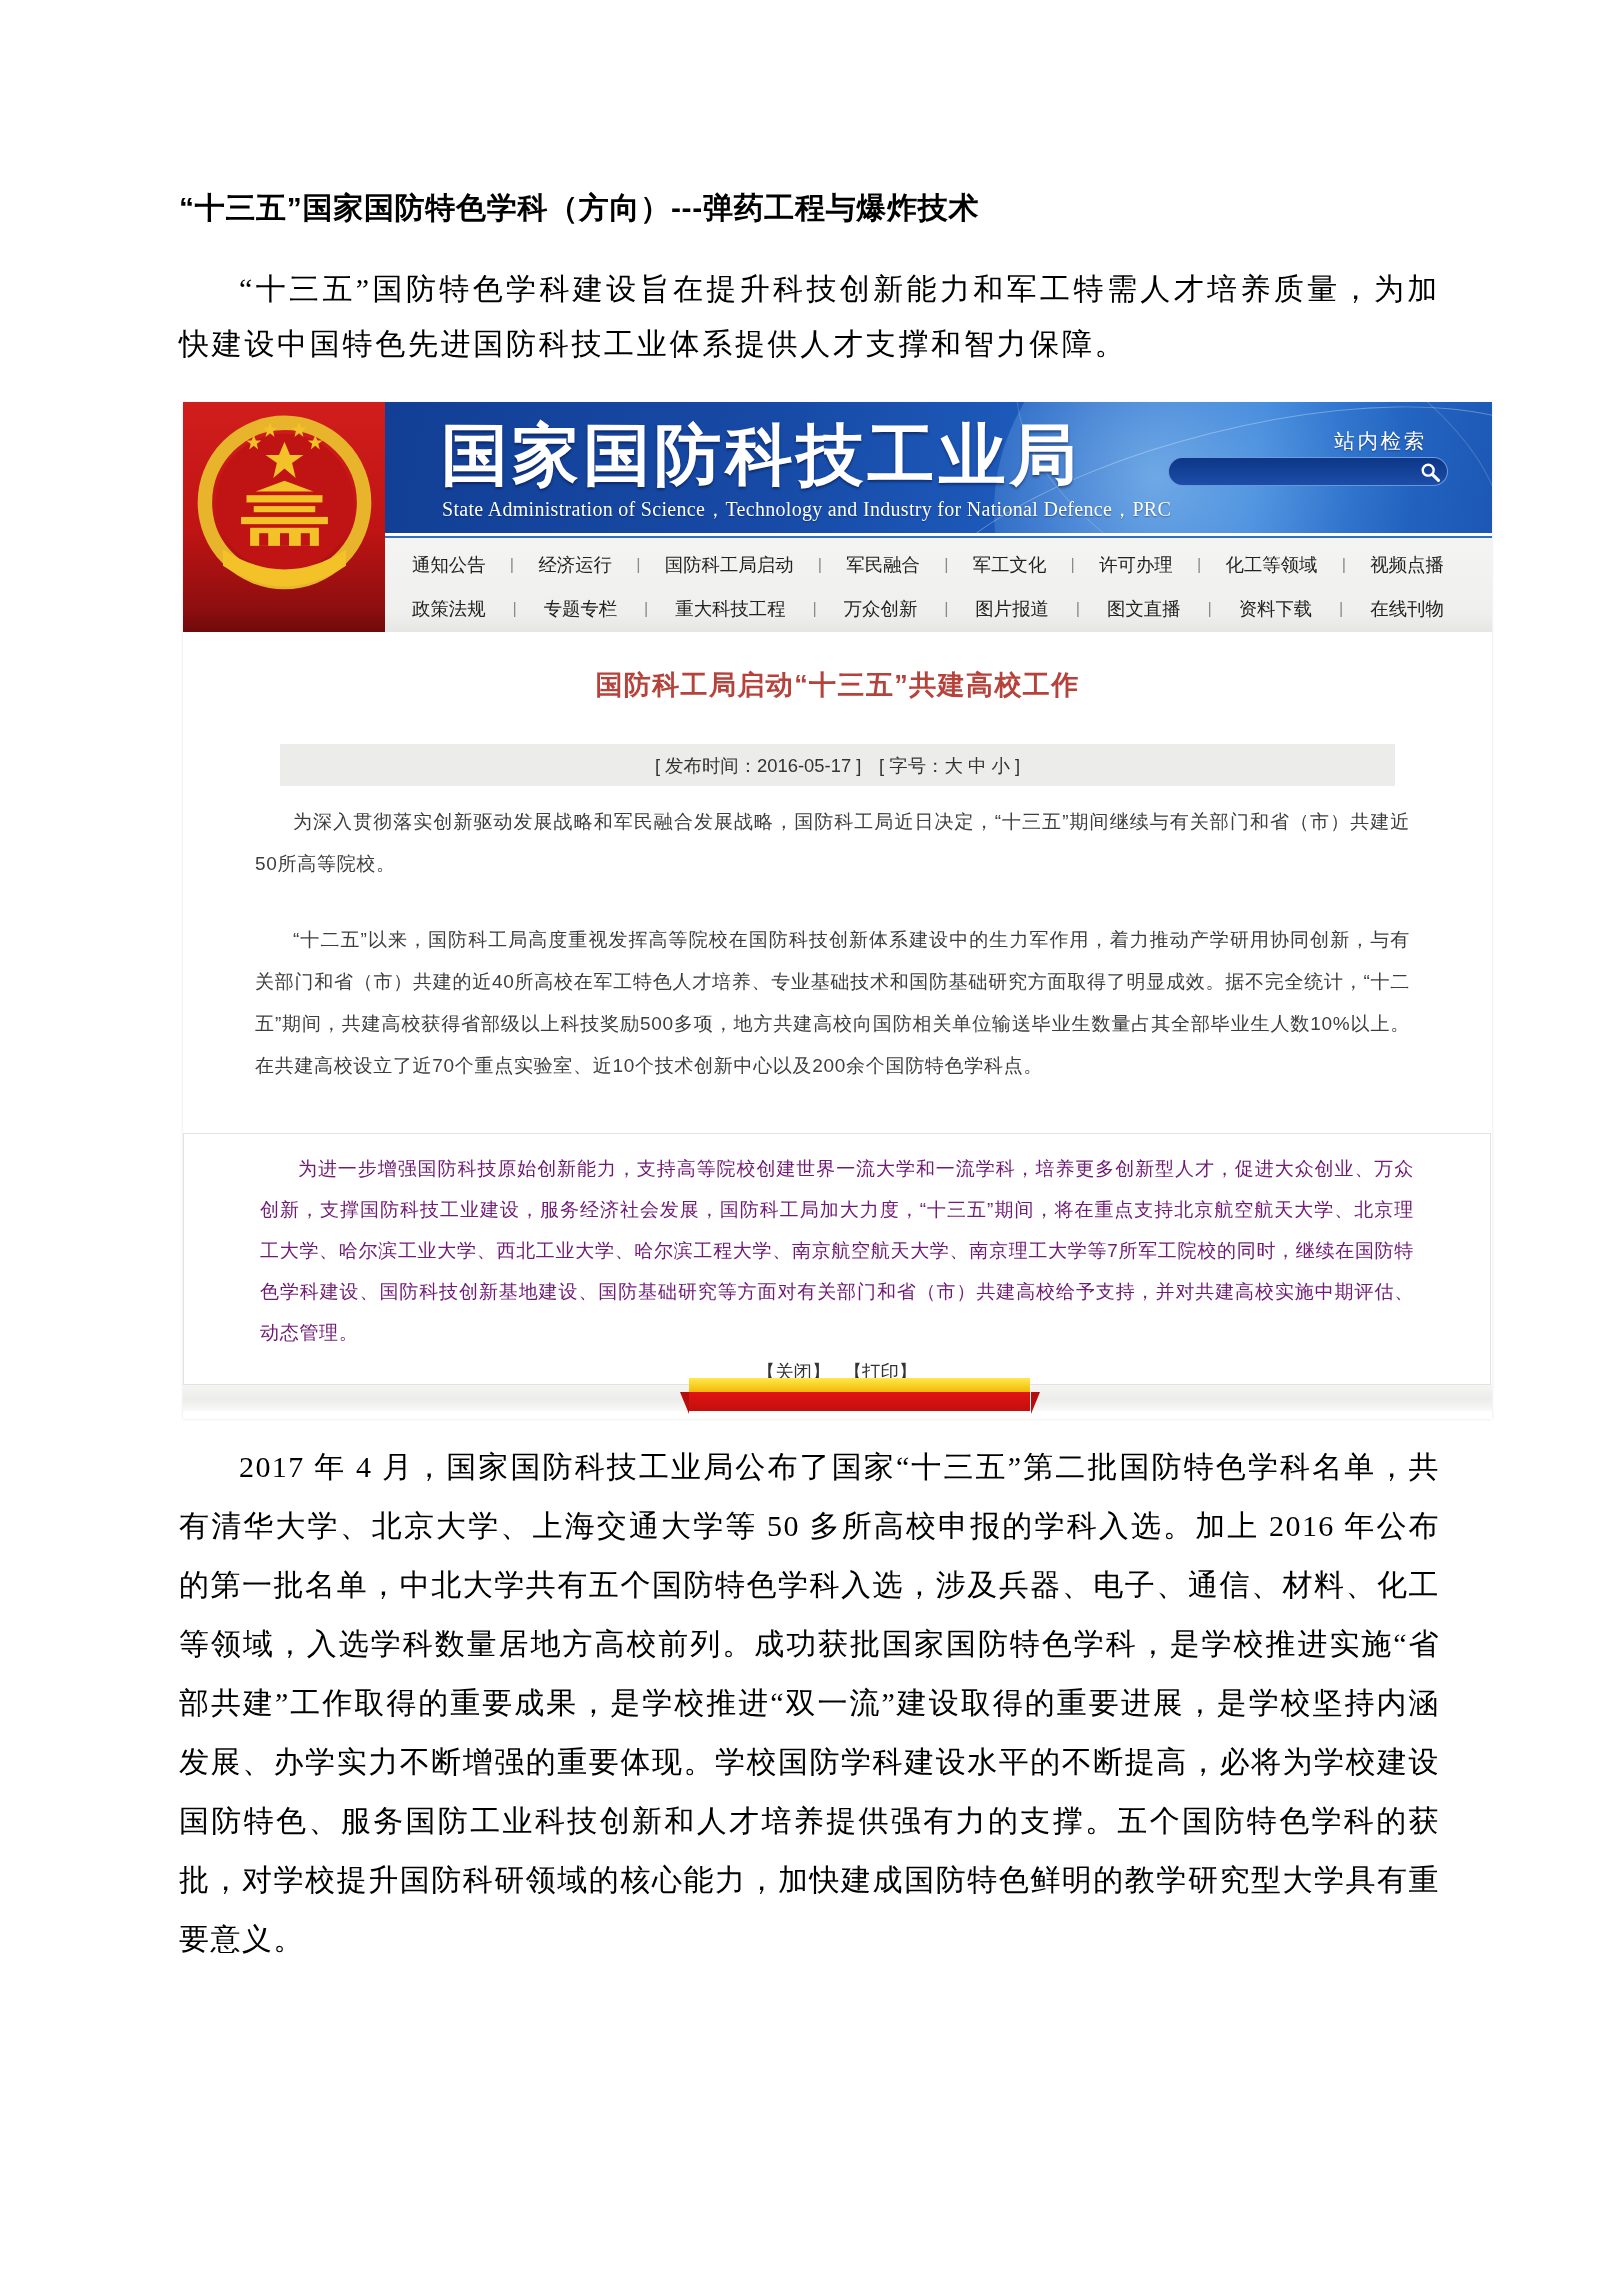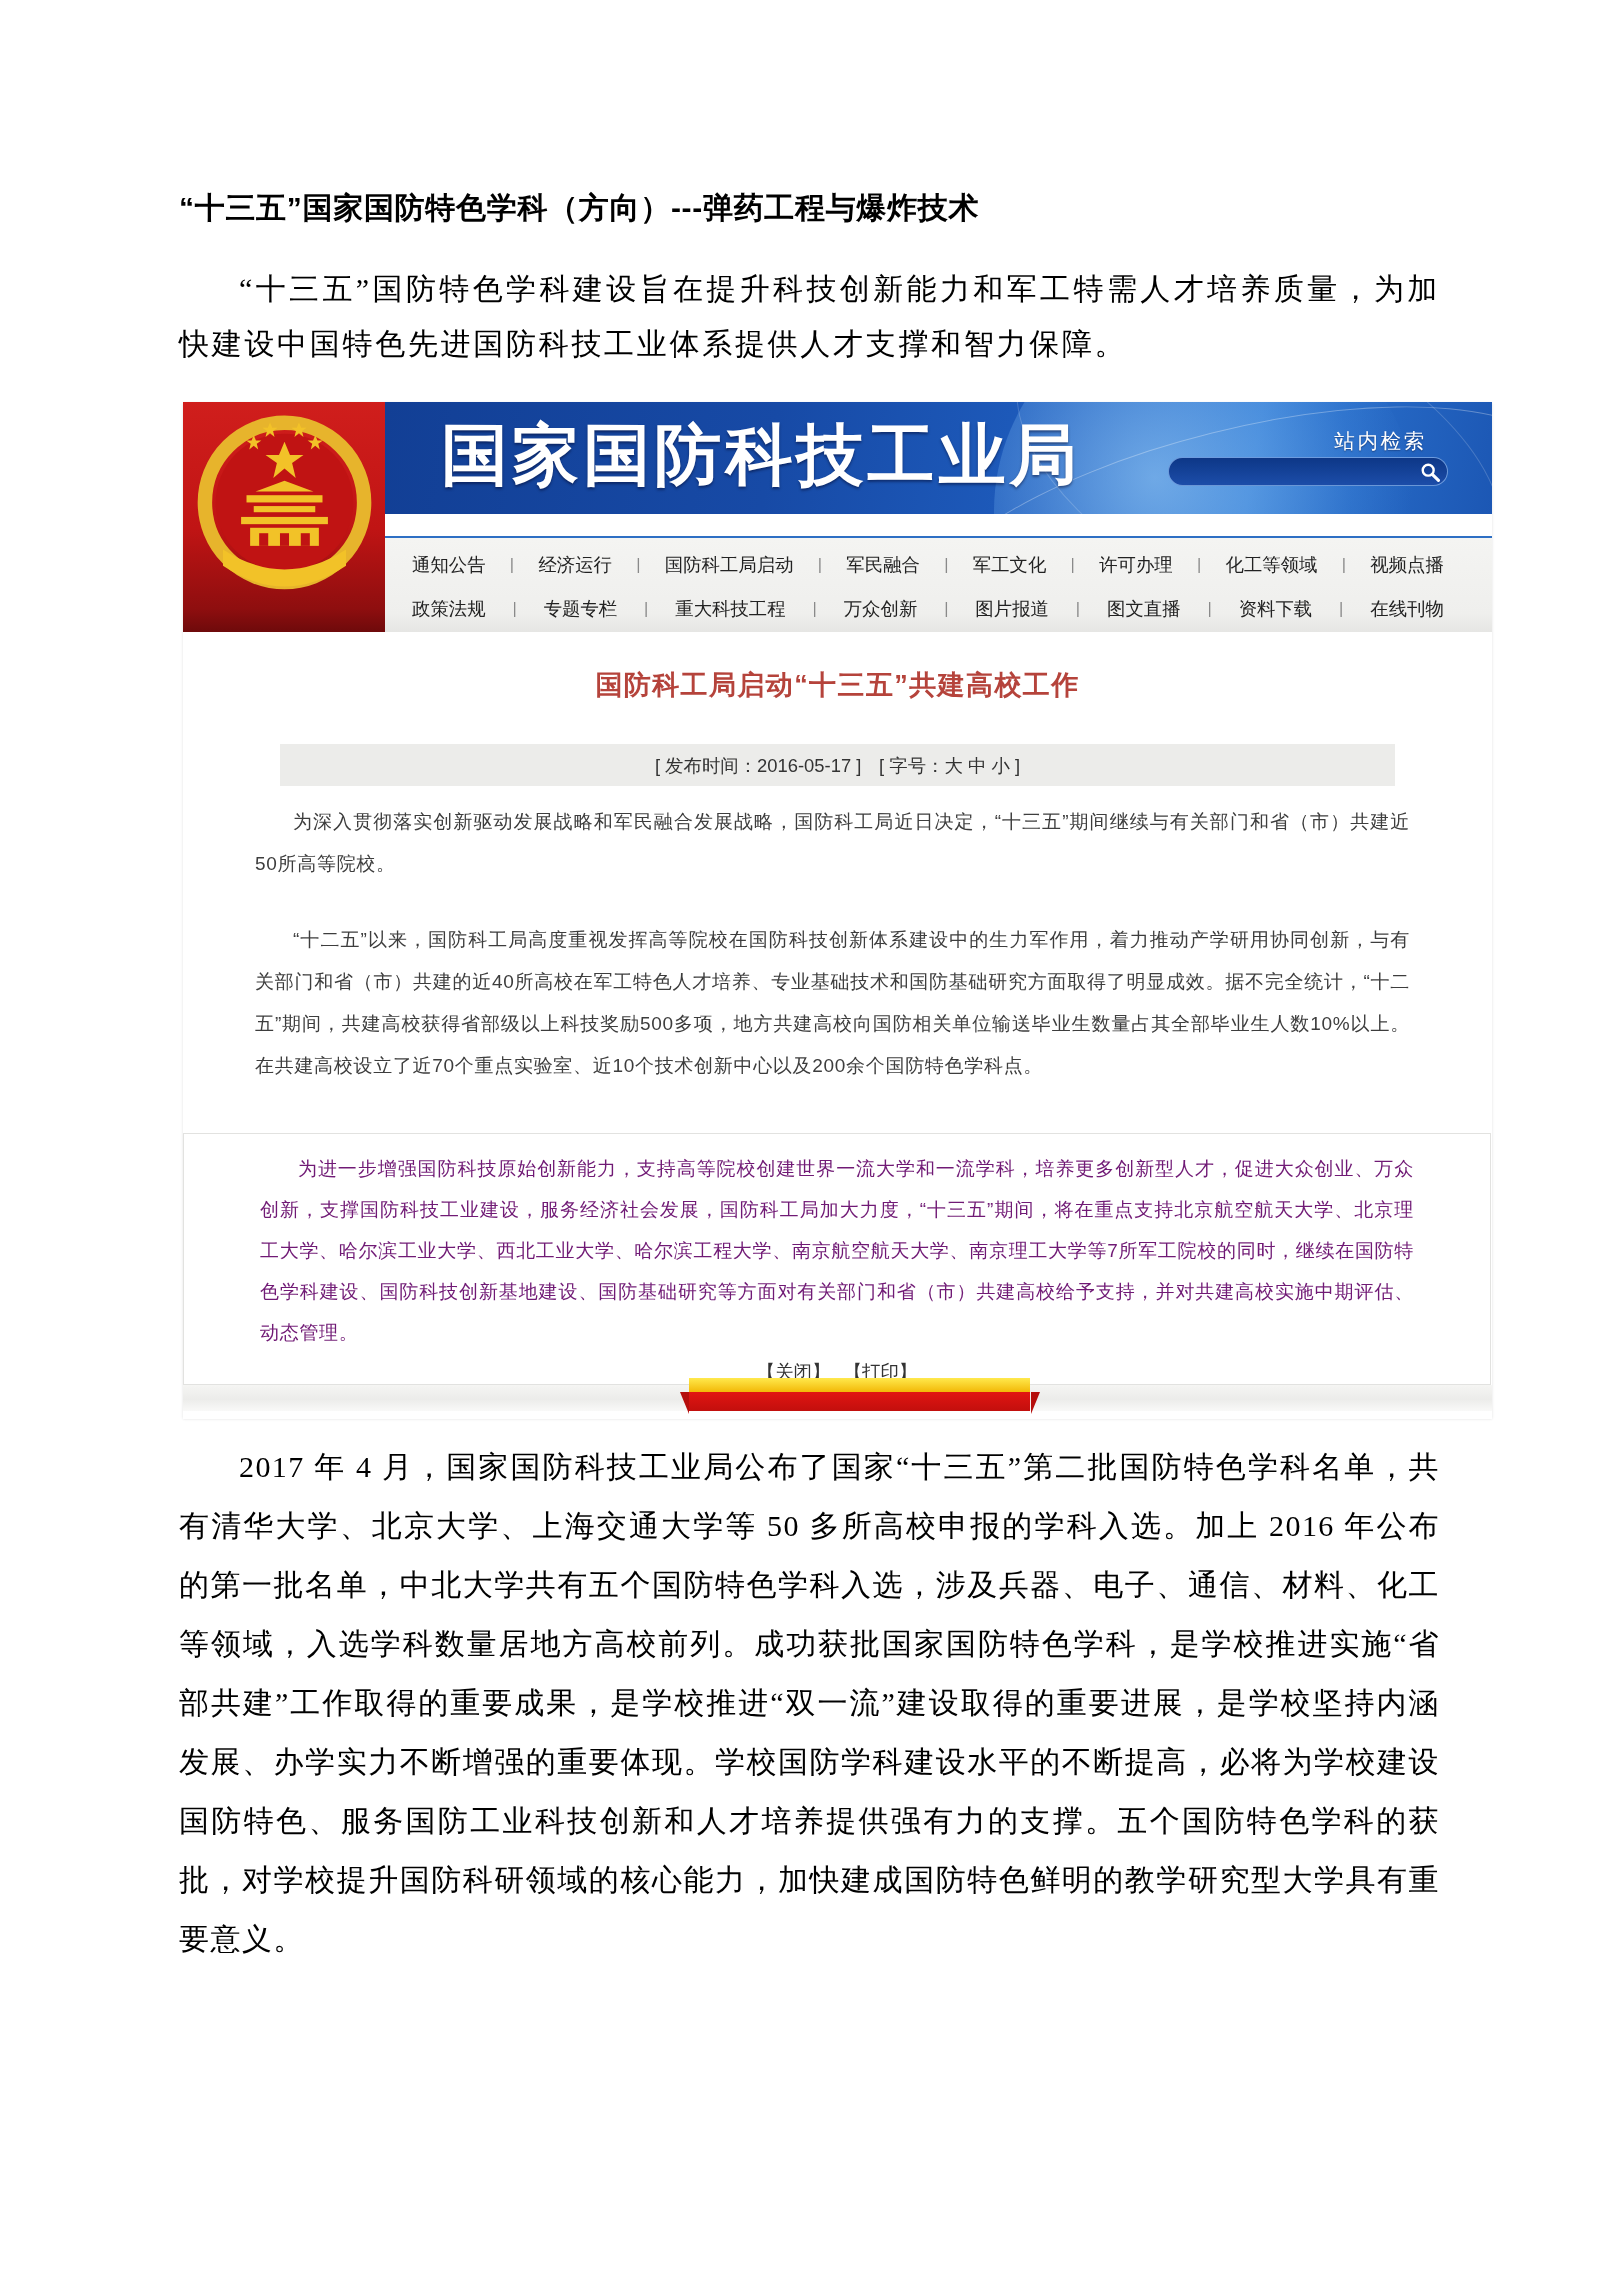--- a/index.html
+++ b/index.html
@@ -40,21 +40,21 @@
   
   .emblem-panel {
     position:absolute; left:0; top:0; width:202px; height:230px;
     background:linear-gradient(180deg,#d01e1c 0%,#c01414 55%,#8e0e0f 90%,#6e0a0b 100%);
     z-index:3; display:flex; align-items:flex-start; justify-content:center;
   }
   .emblem-panel svg { margin-top:9.5px; }
 
   
   .banner {
-    position:absolute; left:202px; top:0; width:1107px; height:112px;
+    position:absolute; left:202px; top:0; width:1107px; height:131px;
     background:linear-gradient(100deg,#123f95 0%,#174aa6 35%,#1e5cbd 60%,#2e77d2 78%,#1c57b4 100%);
     overflow:hidden; z-index:2;
   }
   .globe-sphere {
     position:absolute; right:75px; top:-102px; width:423px; height:423px; border-radius:50%;
     background:radial-gradient(circle at 38% 42%, rgba(170,220,255,.55), rgba(90,160,235,.18) 55%, rgba(255,255,255,0) 72%);
   }
   .globe-ring {
     position:absolute; right:-82px; top:27px; width:668px; height:232px;
     border:1.4px solid rgba(255,255,255,.30); border-radius:50%; transform:rotate(-14deg);
@@ -193,20 +193,21 @@
           <rect x="59" y="67" width="5" height="7"></rect>
         </g>
       </svg>
     </div>
 
     <div class="banner">
       <div class="globe-sphere"></div>
       <div class="globe-ring"></div>
       <div class="globe-ring2"></div>
       <div class="site-title">国家国防科技工业局</div>
+      <div class="site-subtitle">State Administration of Science，Technology and Industry for National Defence，PRC</div>
       <div class="search-label">站内检索</div>
       <div class="search-box">
         <input class="search-input" type="text" style="">
         <button class="search-btn">
           <svg width="20.5" height="20.5" viewBox="0 0 30 30">
             <circle cx="12" cy="12" r="8" stroke="#ffffff" stroke-width="3.5" fill="none"></circle>
             <line x1="18" y1="18" x2="27" y2="27" stroke="#ffffff" stroke-width="4.5" stroke-linecap="round"></line>
           </svg>
         </button>
       </div>

